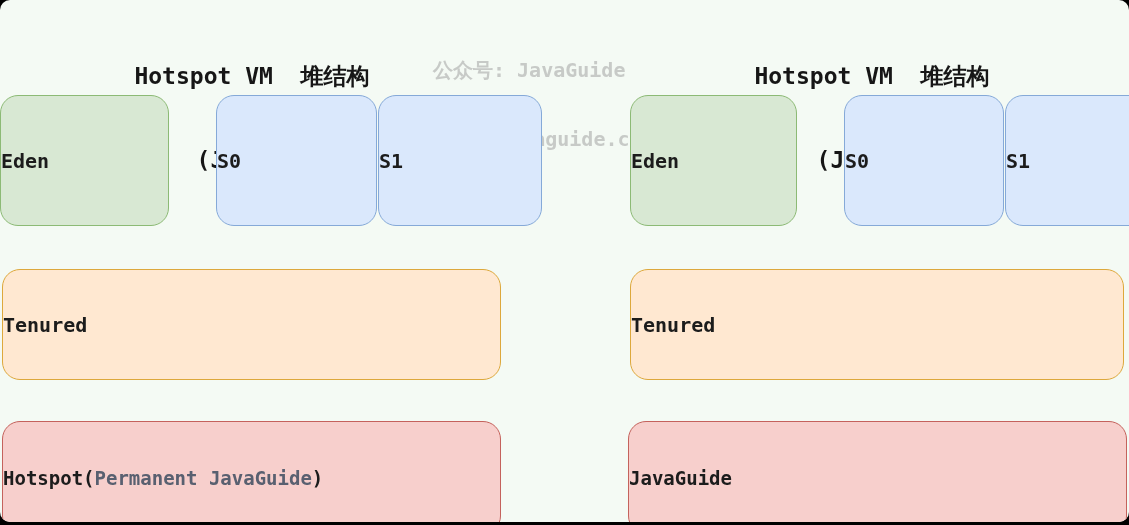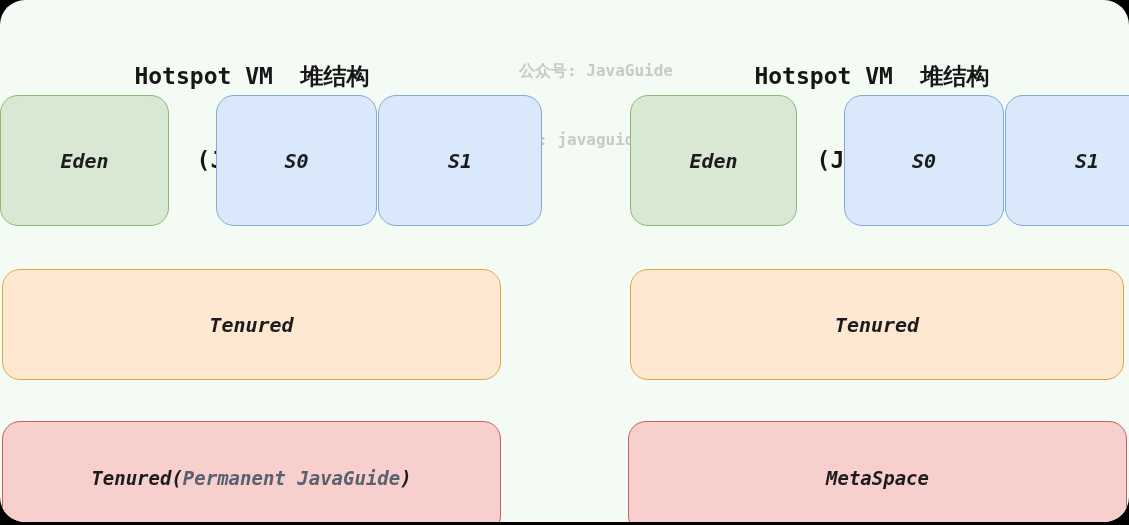--- a/index.html
+++ b/index.html
@@ -6,60 +6,59 @@
     margin: 0;
     padding: 0;
     background: #000000;
     font-family: "DejaVu Sans Mono", "Liberation Mono", monospace;
   }
   .card {
     position: relative;
     width: 1129px;
     height: 522px;
     background: var(--card-bg, #f4faf4);
-    border-radius: 25px;
+    border-radius: 10px;
     overflow: hidden;
   }
   .title {
     position: absolute;
     top: 6px;
     text-align: center;
     font-weight: bold;
     font-size: 23px;
     line-height: 28px;
     color: #161616;
     white-space: pre;
   }
   .title-left  { left: 57px;  width: 390px; }
   .title-right { left: 677px; width: 390px; }
   .watermark {
     position: absolute;
     top: 13px;
     left: 433px;
     width: 240px;
-    text-align: right;
-    font-size: 16px;
+    text-align: left;
+    font-size: 20px;
     line-height: 23px;
     font-weight: bold;
     color: var(--watermark-color, #c7cac7);
     white-space: pre;
   }
   .box {
     position: absolute;
     border-radius: 18px;
     border: 1.5px solid;
     display: flex;
     align-items: center;
-    justify-content: center;
+    justify-content: flex-start;
     font-weight: bold;
     font-size: 20px;
     color: #1c1c1c;
     box-sizing: border-box;
     white-space: pre;
-    font-style: italic;
   }
   .green  { background: var(--green-fill,  #d8e8d3); border-color: var(--green-stroke,  #8cba75); }
   .blue   { background: var(--blue-fill,   #dae8fc); border-color: var(--blue-stroke,   #85a9d8); margin-left: 46px; }
   .orange { background: var(--orange-fill, #ffe8d1); border-color: var(--orange-stroke, #dda83c); }
   .red    { background: var(--red-fill,    #f7cfcc); border-color: var(--red-stroke,    #c4625c); }
   .sub-text { color: var(--sub-text-color, #596070); font-weight: bold; }
 </style>
 </head>
 <body>
 
@@ -88,34 +87,34 @@
   </div>
   <div class="box blue" style="left:332px;top:95px;width:164px;height:131px;">
     <span>S1</span>
   </div>
 
   <div class="box orange" style="left:2px;top:269px;width:499px;height:111px;">
     <span>Tenured</span>
   </div>
 
   <div class="box red" style="left:2px;top:421px;width:499px;height:113px;font-size:19px;">
-    <span><span>Tenured(</span><span class="sub-text">Permanent JavaGuide</span><span>)</span></span>
+    <span><span>Hotspot(</span><span class="sub-text">Permanent JavaGuide</span><span>)</span></span>
   </div>
 
   <div class="box green" style="left:630px;top:95px;width:167px;height:131px;">
     <span>Eden</span>
   </div>
   <div class="box blue" style="left:798px;top:95px;width:160px;height:131px;">
     <span>S0</span>
   </div>
   <div class="box blue" style="left:959px;top:95px;width:164px;height:131px;">
     <span>S1</span>
   </div>
 
   <div class="box orange" style="left:630px;top:269px;width:494px;height:111px;">
     <span>Tenured</span>
   </div>
 
   <div class="box red" style="left:628px;top:421px;width:499px;height:113px;font-size:19px;">
-    <span>MetaSpace</span>
+    <span>JavaGuide</span>
   </div>
 
 </div>
 
 </body></html>

